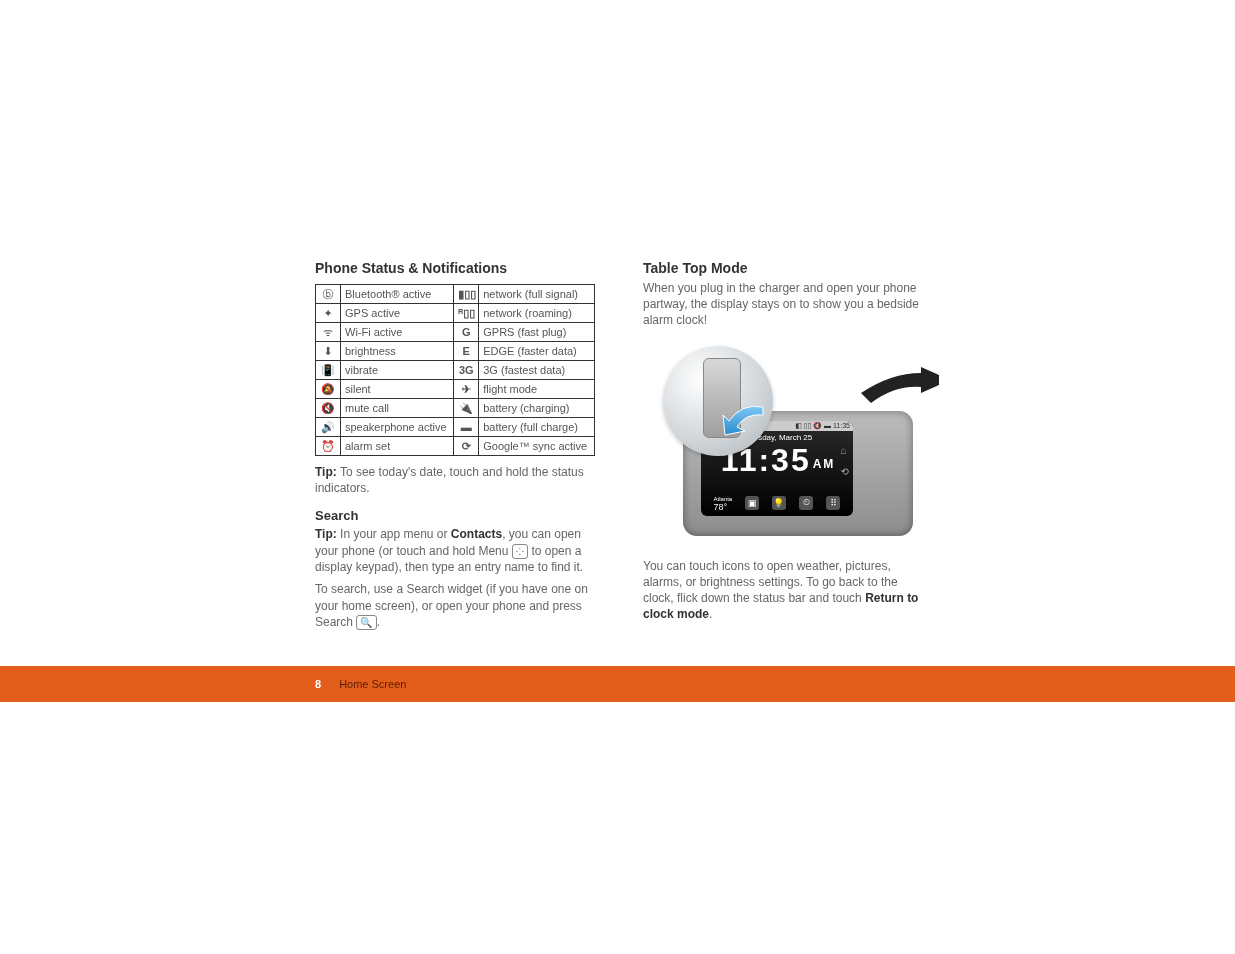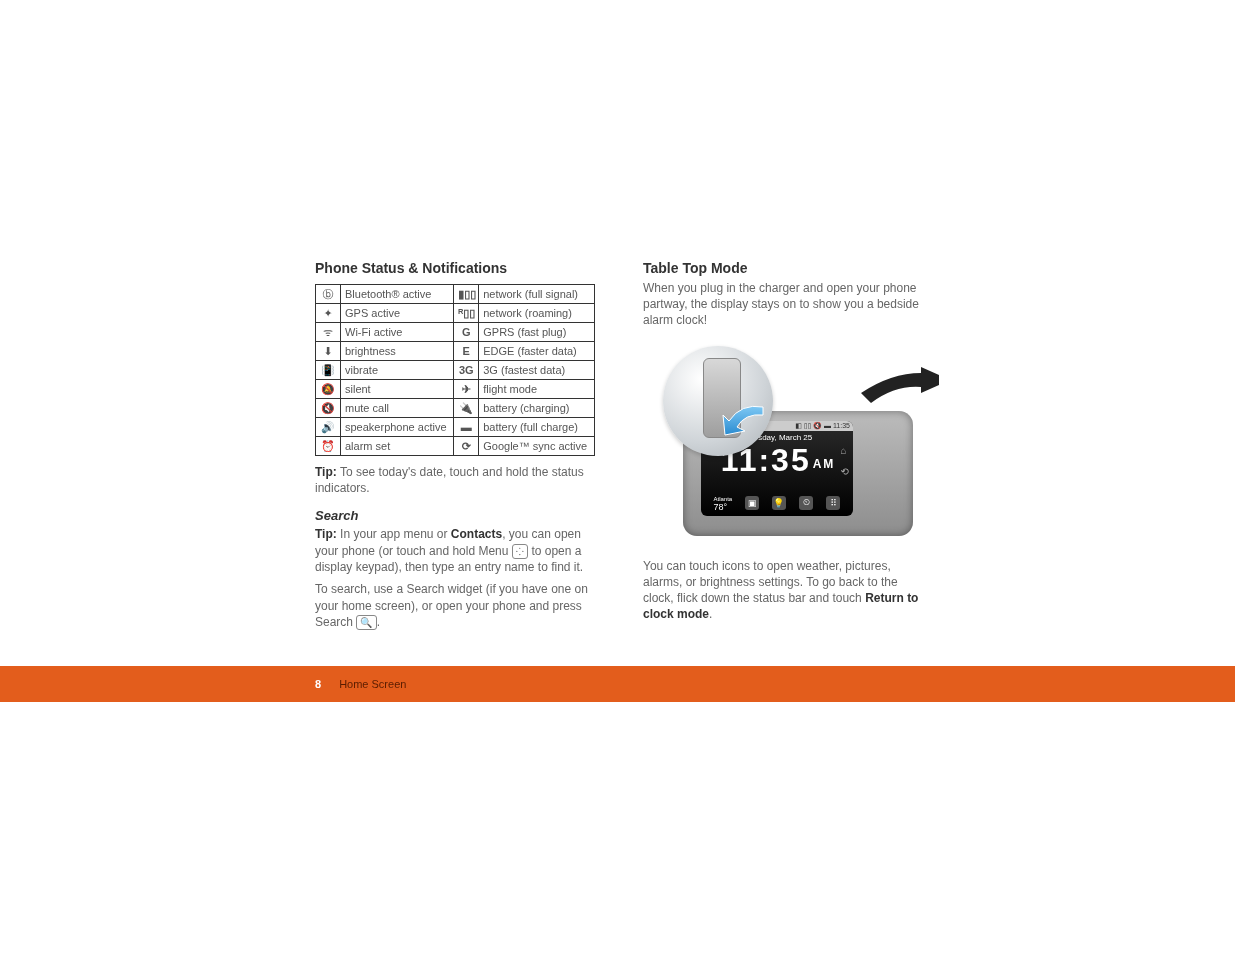--- a/index.html
+++ b/index.html
@@ -1,21 +1,21 @@
 <!DOCTYPE html>
 <html><head>
 <meta charset="utf-8">
 <style>
   * { box-sizing: border-box; margin: 0; padding: 0; }
   body { font-family: Arial, Helvetica, sans-serif; font-size: 12px; color: #555; background: #fff; width: 1235px; }
   .page-wrap { padding: 260px 0 0 0; }
   .columns { display: flex; gap: 48px; padding: 0 0 0 315px; }
   .col { width: 280px; }
   h2 { font-size: 14px; font-weight: bold; color: #333; margin-bottom: 4px; }
-  h3 { font-size: 13px; font-weight: bold; color: #333; margin: 12px 0 3px 0; font-style: italic; }
+  h3 { font-size: 13px; font-weight: bold; color: #333; margin: 12px 0 3px 0; }
   p { line-height: 1.35; margin-bottom: 6px; color: #666; }
   .bold { font-weight: bold; color: #333; }
   table.status { width: 100%; border-collapse: collapse; margin: 8px 0; font-size: 11px; color: #555; }
   table.status td { border: 1px solid #333; padding: 2px 4px; vertical-align: middle; }
   table.status td.icon-cell { width: 22px; text-align: center; }
   .icon-box { display: inline-block; width: 16px; height: 14px; line-height: 14px; font-size: 11px; text-align: center; }
   .inline-icon { display: inline-block; border: 1px solid #888; border-radius: 3px; padding: 0 3px; font-size: 10px; vertical-align: middle; }
   .illustration { width: 280px; height: 205px; position: relative; margin: 12px 0; }
   .phone-body { position: absolute; left: 40px; top: 70px; width: 230px; height: 125px; border-radius: 14px; background: linear-gradient(#bcbcbc,#8d8d8d); box-shadow: inset 0 0 8px rgba(0,0,0,.4); }
   .phone-screen { position: absolute; left: 58px; top: 80px; width: 152px; height: 95px; border-radius: 6px; background: linear-gradient(#2b2b2b,#000); overflow: hidden; display: flex; flex-direction: column; }

